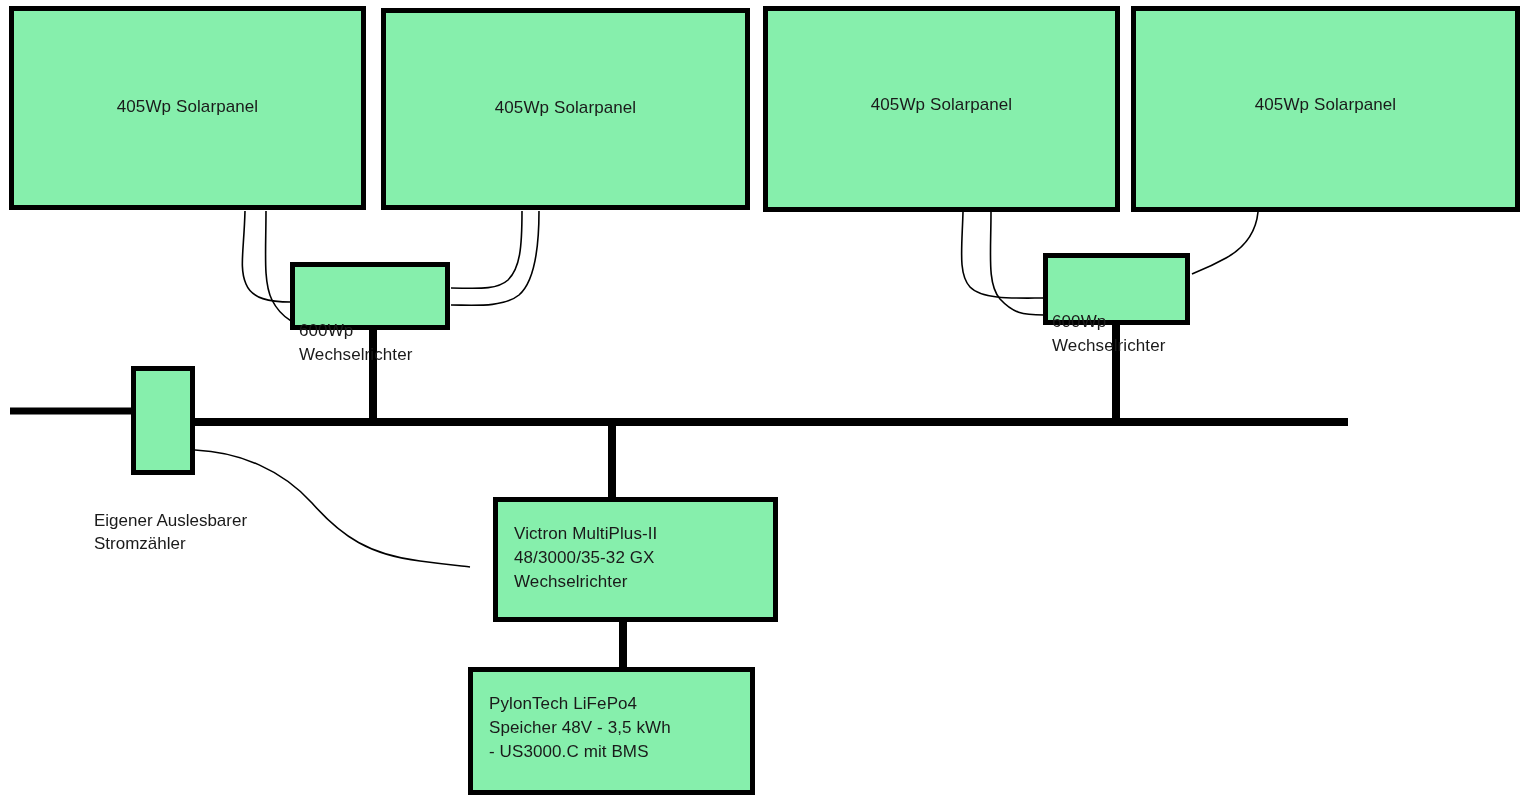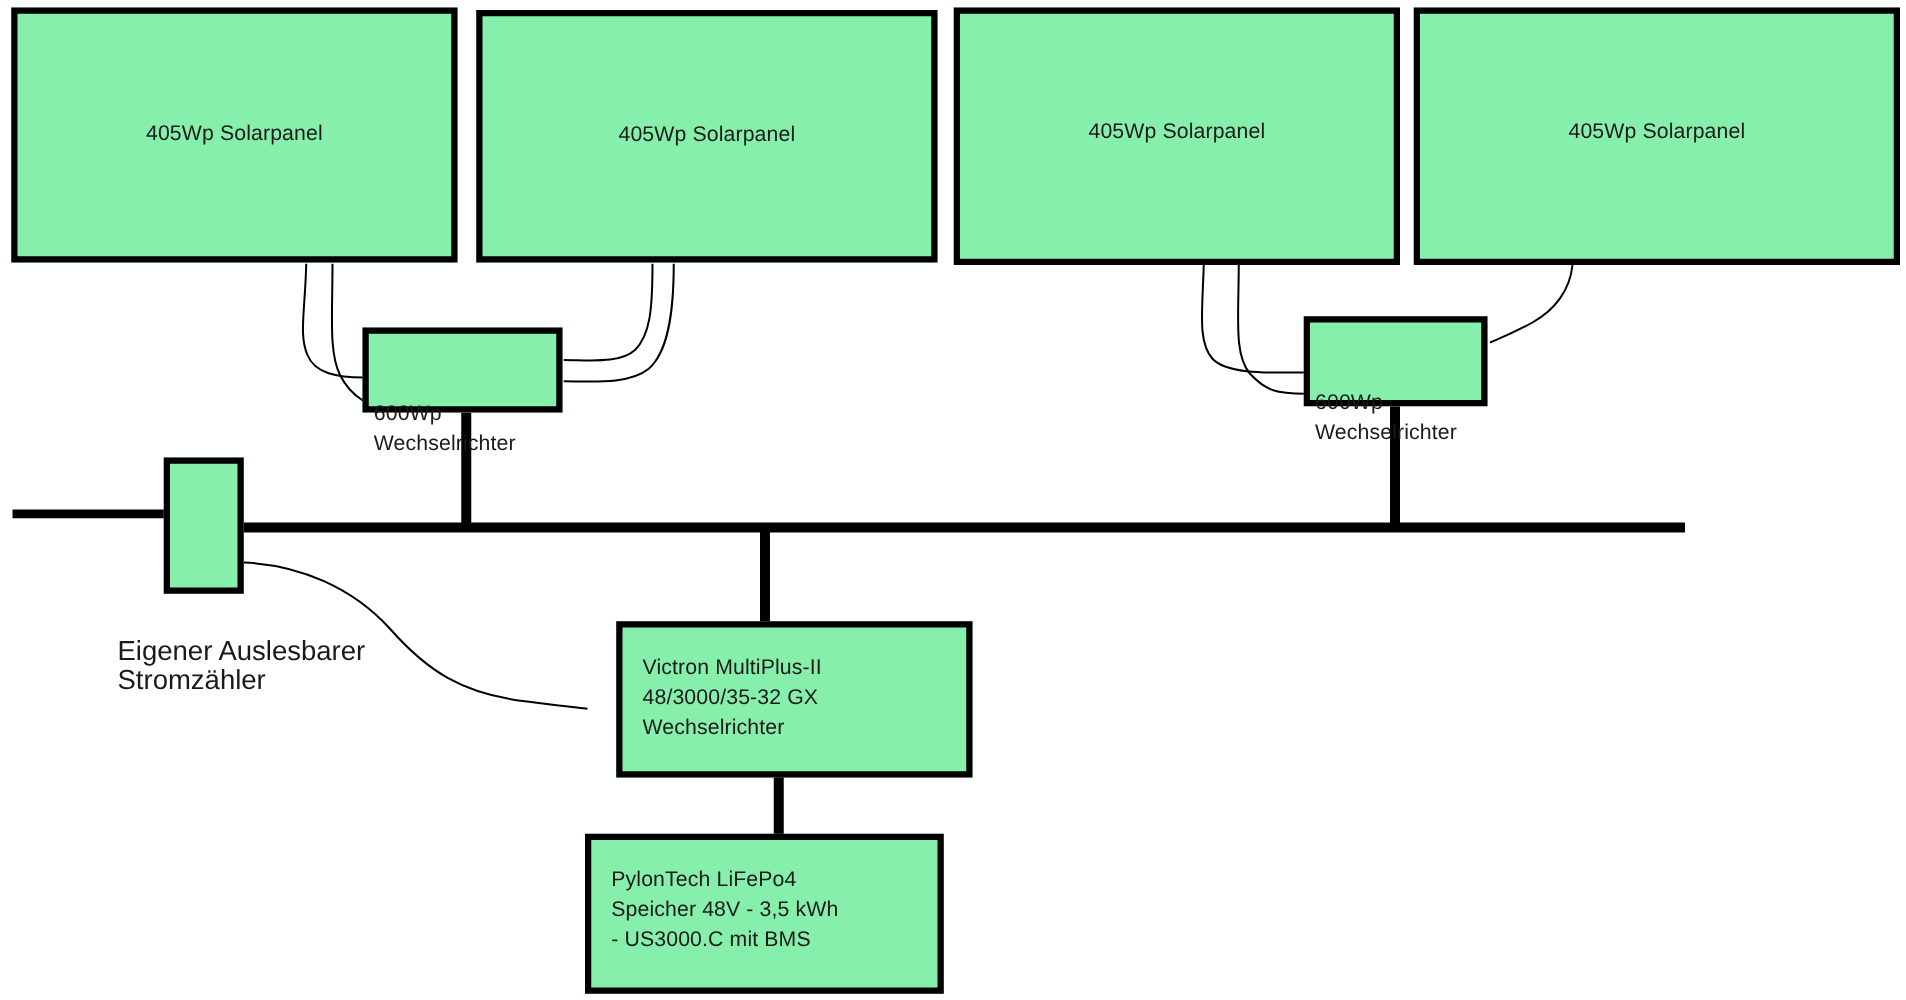--- a/index.html
+++ b/index.html
@@ -54,21 +54,21 @@
     margin-top: 44px;
   }
   .bigbox .node-label {
     left: 16px;
     top: 20px;
     text-align: left;
   }
   .caption {
     position: absolute;
     color: #1a1a1a;
-    font-size: 22px;
+    font-size: 17px;
     line-height: 23px;
     white-space: pre-line;
     text-align: left;
     z-index: 4;
   }
 </style>
 </head>
 <body>
 
 <div id="canvas">

